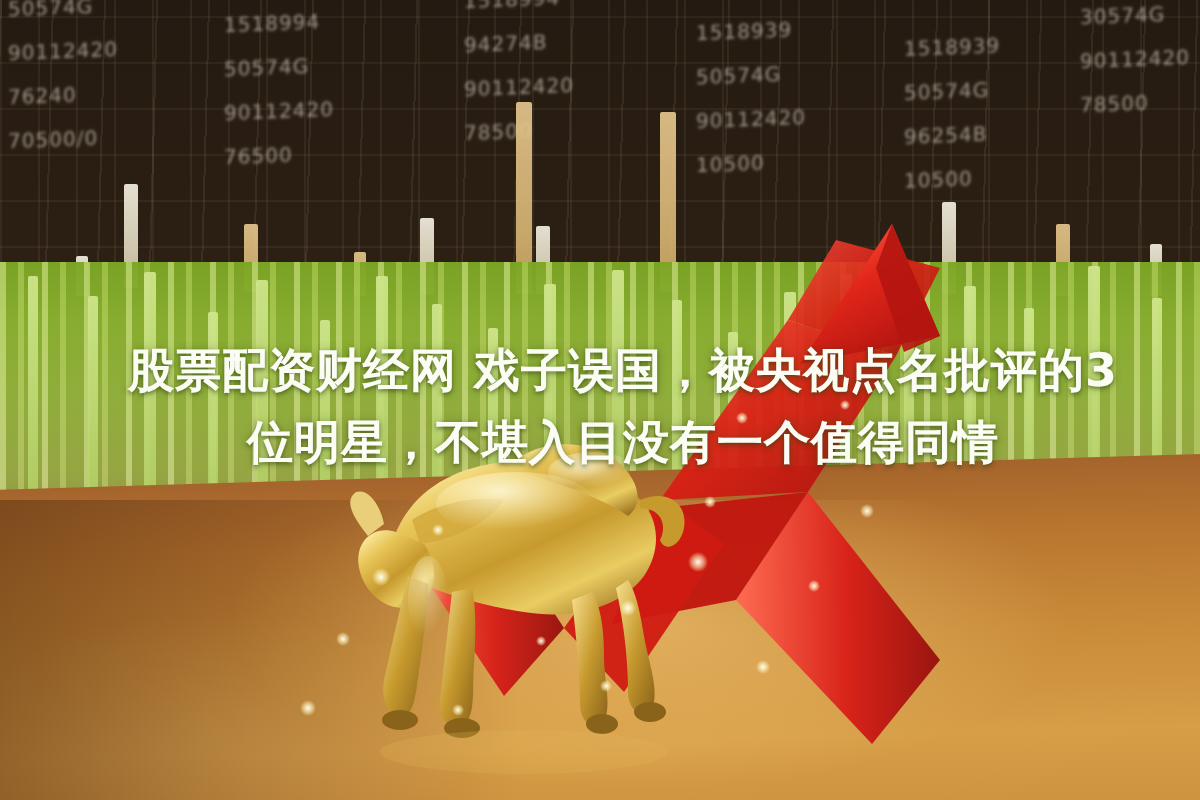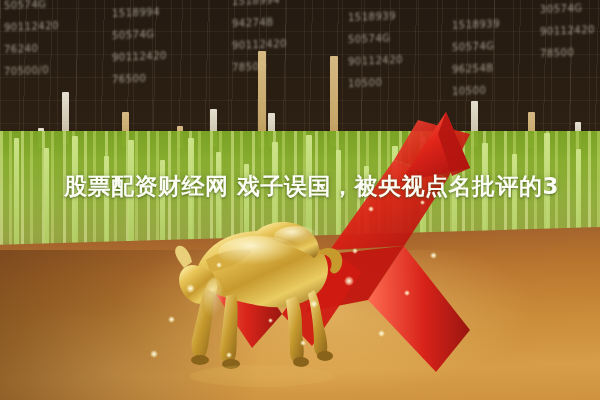--- a/index.html
+++ b/index.html
@@ -372,15 +372,16 @@
   <div class="spark" style="left:352px; top:248px; width:6px;  height:6px;"></div>
   <div class="spark" style="left:300px; top:340px; width:6px;  height:6px;"></div>
   <div class="spark" style="left:226px; top:352px; width:6px;  height:6px;"></div>
   <div class="spark" style="left:150px; top:350px; width:8px;  height:8px;"></div>
   <div class="spark" style="left:368px; top:206px; width:6px;  height:6px;"></div>
   <div class="spark" style="left:420px; top:200px; width:5px;  height:5px;"></div>
   <div class="spark" style="left:268px; top:318px; width:5px;  height:5px;"></div>
 
   <div id="headline">
     <span class="ln">股票配资财经网 戏子误国，被央视点名批评的3</span>
+    <span class="ln">位明星，不堪入目没有一个值得同情</span>
   </div>
 
 </div>
 
 </body></html>

